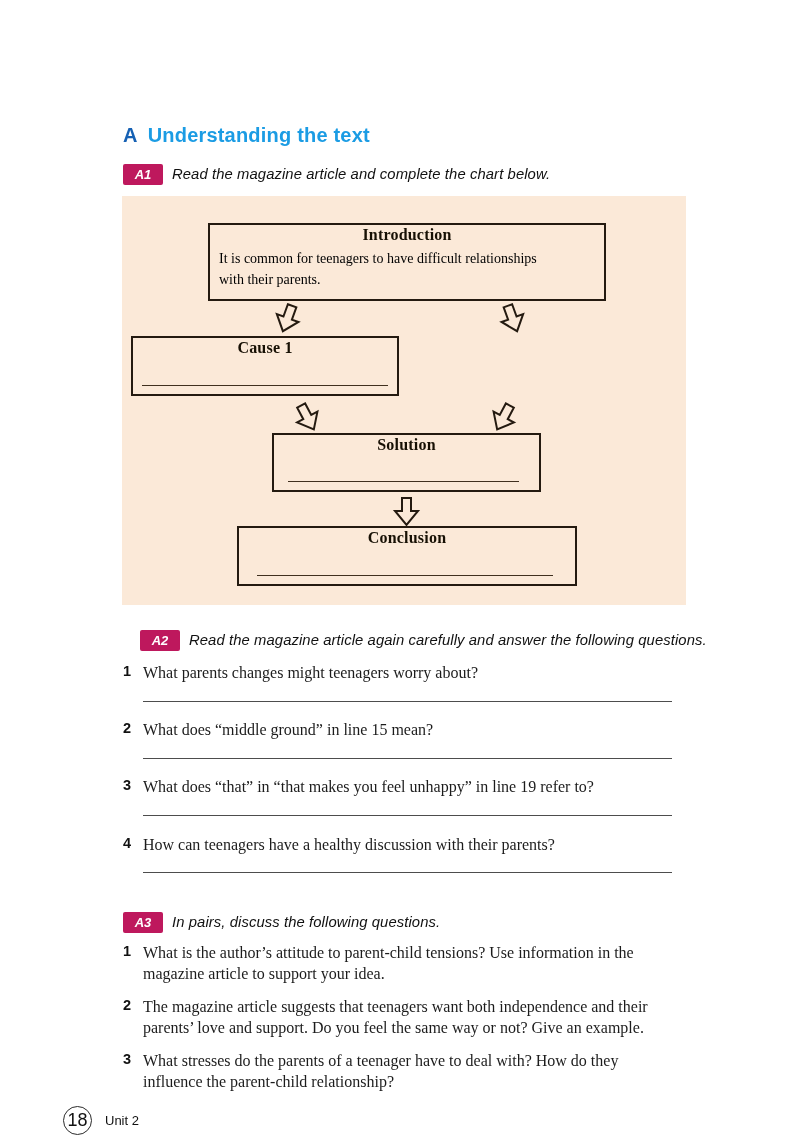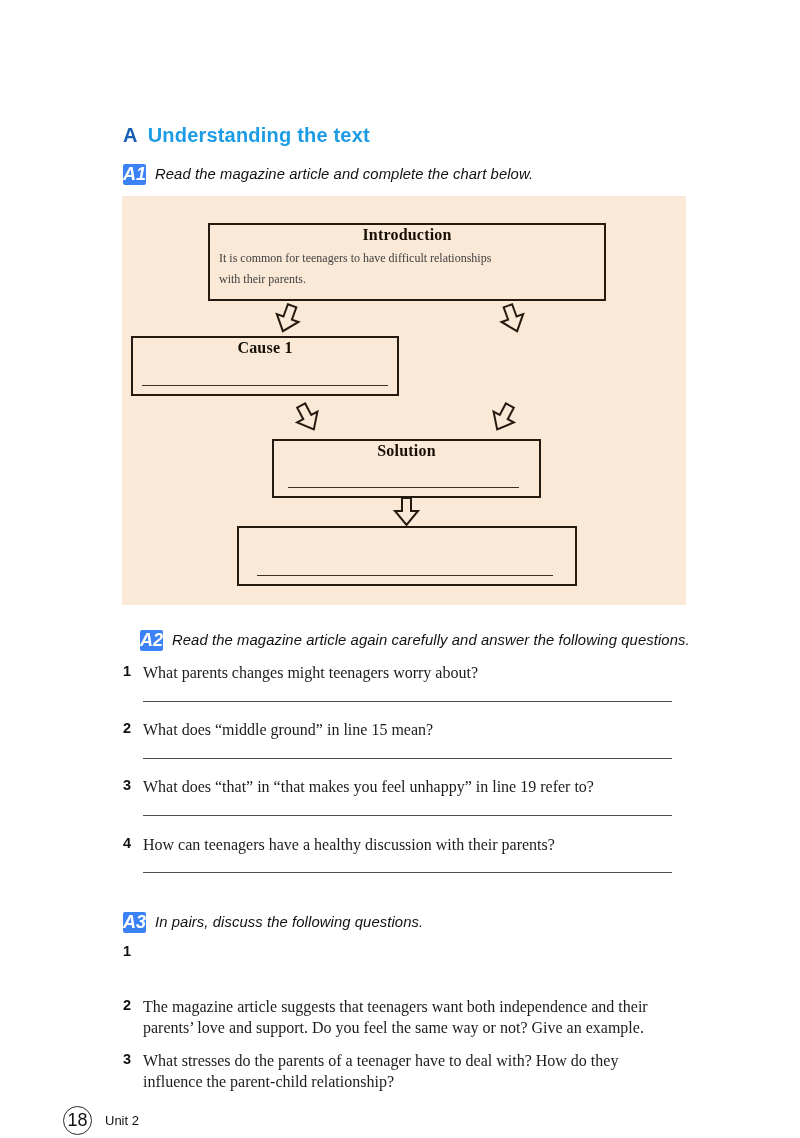--- a/index.html
+++ b/index.html
@@ -13,45 +13,45 @@
     position:absolute; left:123px; top:86px;
     font-family:"Liberation Sans", sans-serif; font-weight:bold; font-size:20px;
     letter-spacing:0.2px;
   }
   .section-letter { color:#1661b4; margin-right:10px; }
   .section-title  { color:#1b9ce4; }
 
   
   .instr-row { position:absolute; left:123px; display:flex; align-items:flex-start; }
   .badge {
-    flex:0 0 auto; width:23px; height:21px; background:#3b82f6; border-radius:2px;
+    flex:0 0 auto; width:40px; height:21px; background:#be185d; border-radius:2px;
     color:#ffffff; font-family:"Liberation Sans", sans-serif; font-weight:bold;
-    font-style:italic; font-size:18px; text-align:center; line-height:21px;
+    font-style:italic; font-size:13px; text-align:center; line-height:21px;
   }
   .instr-text {
     margin-left:9px; padding-top:2px;
     font-family:"Liberation Sans", sans-serif; font-style:italic;
     font-size:14.8px; color:#111111; letter-spacing:0.1px;
   }
 
   
   .chart {
     position:absolute; left:122px; top:158px; width:564px; height:409px;
     background:#fbe9d8;
   }
   .fc-box {
     position:absolute; border:2px solid #241a10; background:#fbe9d8;
   }
   .fc-title {
     text-align:center; font-weight:bold; font-size:16px; color:#171004;
     padding-top:1px; letter-spacing:0.2px;
   }
   .fc-text {
-    padding:4px 9px 0 9px; font-size:12px; line-height:21px;
-    white-space:pre-wrap; color:#404040;
+    padding:4px 9px 0 9px; font-size:14px; line-height:21px;
+    white-space:pre-wrap; color:#000000;
   }
   .fc-blank {
     position:absolute; bottom:8px; height:0; border-bottom:1px solid #40301f;
   }
   .fc-arrow { position:absolute; width:27px; height:31px; }
   .fc-arrow svg { display:block; width:100%; height:100%; overflow:visible; }
 
   
   .q-row { position:absolute; left:123px; width:567px; display:flex; }
   .q-num {
@@ -117,32 +117,33 @@
       <svg viewBox="0 0 27 31">
           <polygon points="9,2 18,2 18,15 25,15 13.5,29 2,15 9,15" fill="none" stroke="#241a10" stroke-width="2" stroke-linejoin="miter"></polygon>
         </svg>
     </div>
     <div class="fc-arrow" style="left:368px; top:206px; transform:rotate(28deg);">
       <svg viewBox="0 0 27 31">
           <polygon points="9,2 18,2 18,15 25,15 13.5,29 2,15 9,15" fill="none" stroke="#241a10" stroke-width="2" stroke-linejoin="miter"></polygon>
         </svg>
     </div>
 
-    <div class="fc-box" style="left:150px; top:243px; width:269px; height:59px;">
+    <div class="fc-box" style="left:150px; top:237px; width:269px; height:59px;">
       <div class="fc-title">Solution</div>
       <div class="fc-blank" style="left:14px; right:20px;"></div>
     </div>
 
     <div class="fc-arrow" style="left:271px; top:300px;">
       <svg viewBox="0 0 27 31">
           <polygon points="9,2 18,2 18,15 25,15 13.5,29 2,15 9,15" fill="none" stroke="#241a10" stroke-width="2" stroke-linejoin="miter"></polygon>
         </svg>
     </div>
 
     <div class="fc-box" style="left:115px; top:330px; width:340px; height:60px;">
+      <div class="fc-title">Conclusion</div>
       <div class="fc-blank" style="left:18px; right:22px;"></div>
     </div>
   </div>
 
   <div class="instr-row" style="top:592px;padding-left:17px;">
     <span class="badge">A2</span>
     <span class="instr-text">Read the magazine article again carefully and answer the following questions.</span>
   </div>
 
   <div class="q-row" style="top:624px;">
@@ -169,20 +170,22 @@
   </div>
   <div class="answer-line" style="top:834px;"></div>
 
   <div class="instr-row" style="top:874px;">
     <span class="badge">A3</span>
     <span class="instr-text">In pairs, discuss the following questions.</span>
   </div>
 
   <div class="q-row" style="top:904px;">
     <span class="q-num">1</span>
+    <span class="q-text">What is the author’s attitude to parent-child tensions? Use information in the
+magazine article to support your idea.</span>
   </div>
   <div class="q-row" style="top:958px;">
     <span class="q-num">2</span>
     <span class="q-text">The magazine article suggests that teenagers want both independence and their
 parents’ love and support. Do you feel the same way or not? Give an example.</span>
   </div>
   <div class="q-row" style="top:1012px;">
     <span class="q-num">3</span>
     <span class="q-text">What stresses do the parents of a teenager have to deal with? How do they
 influence the parent-child relationship?</span>

